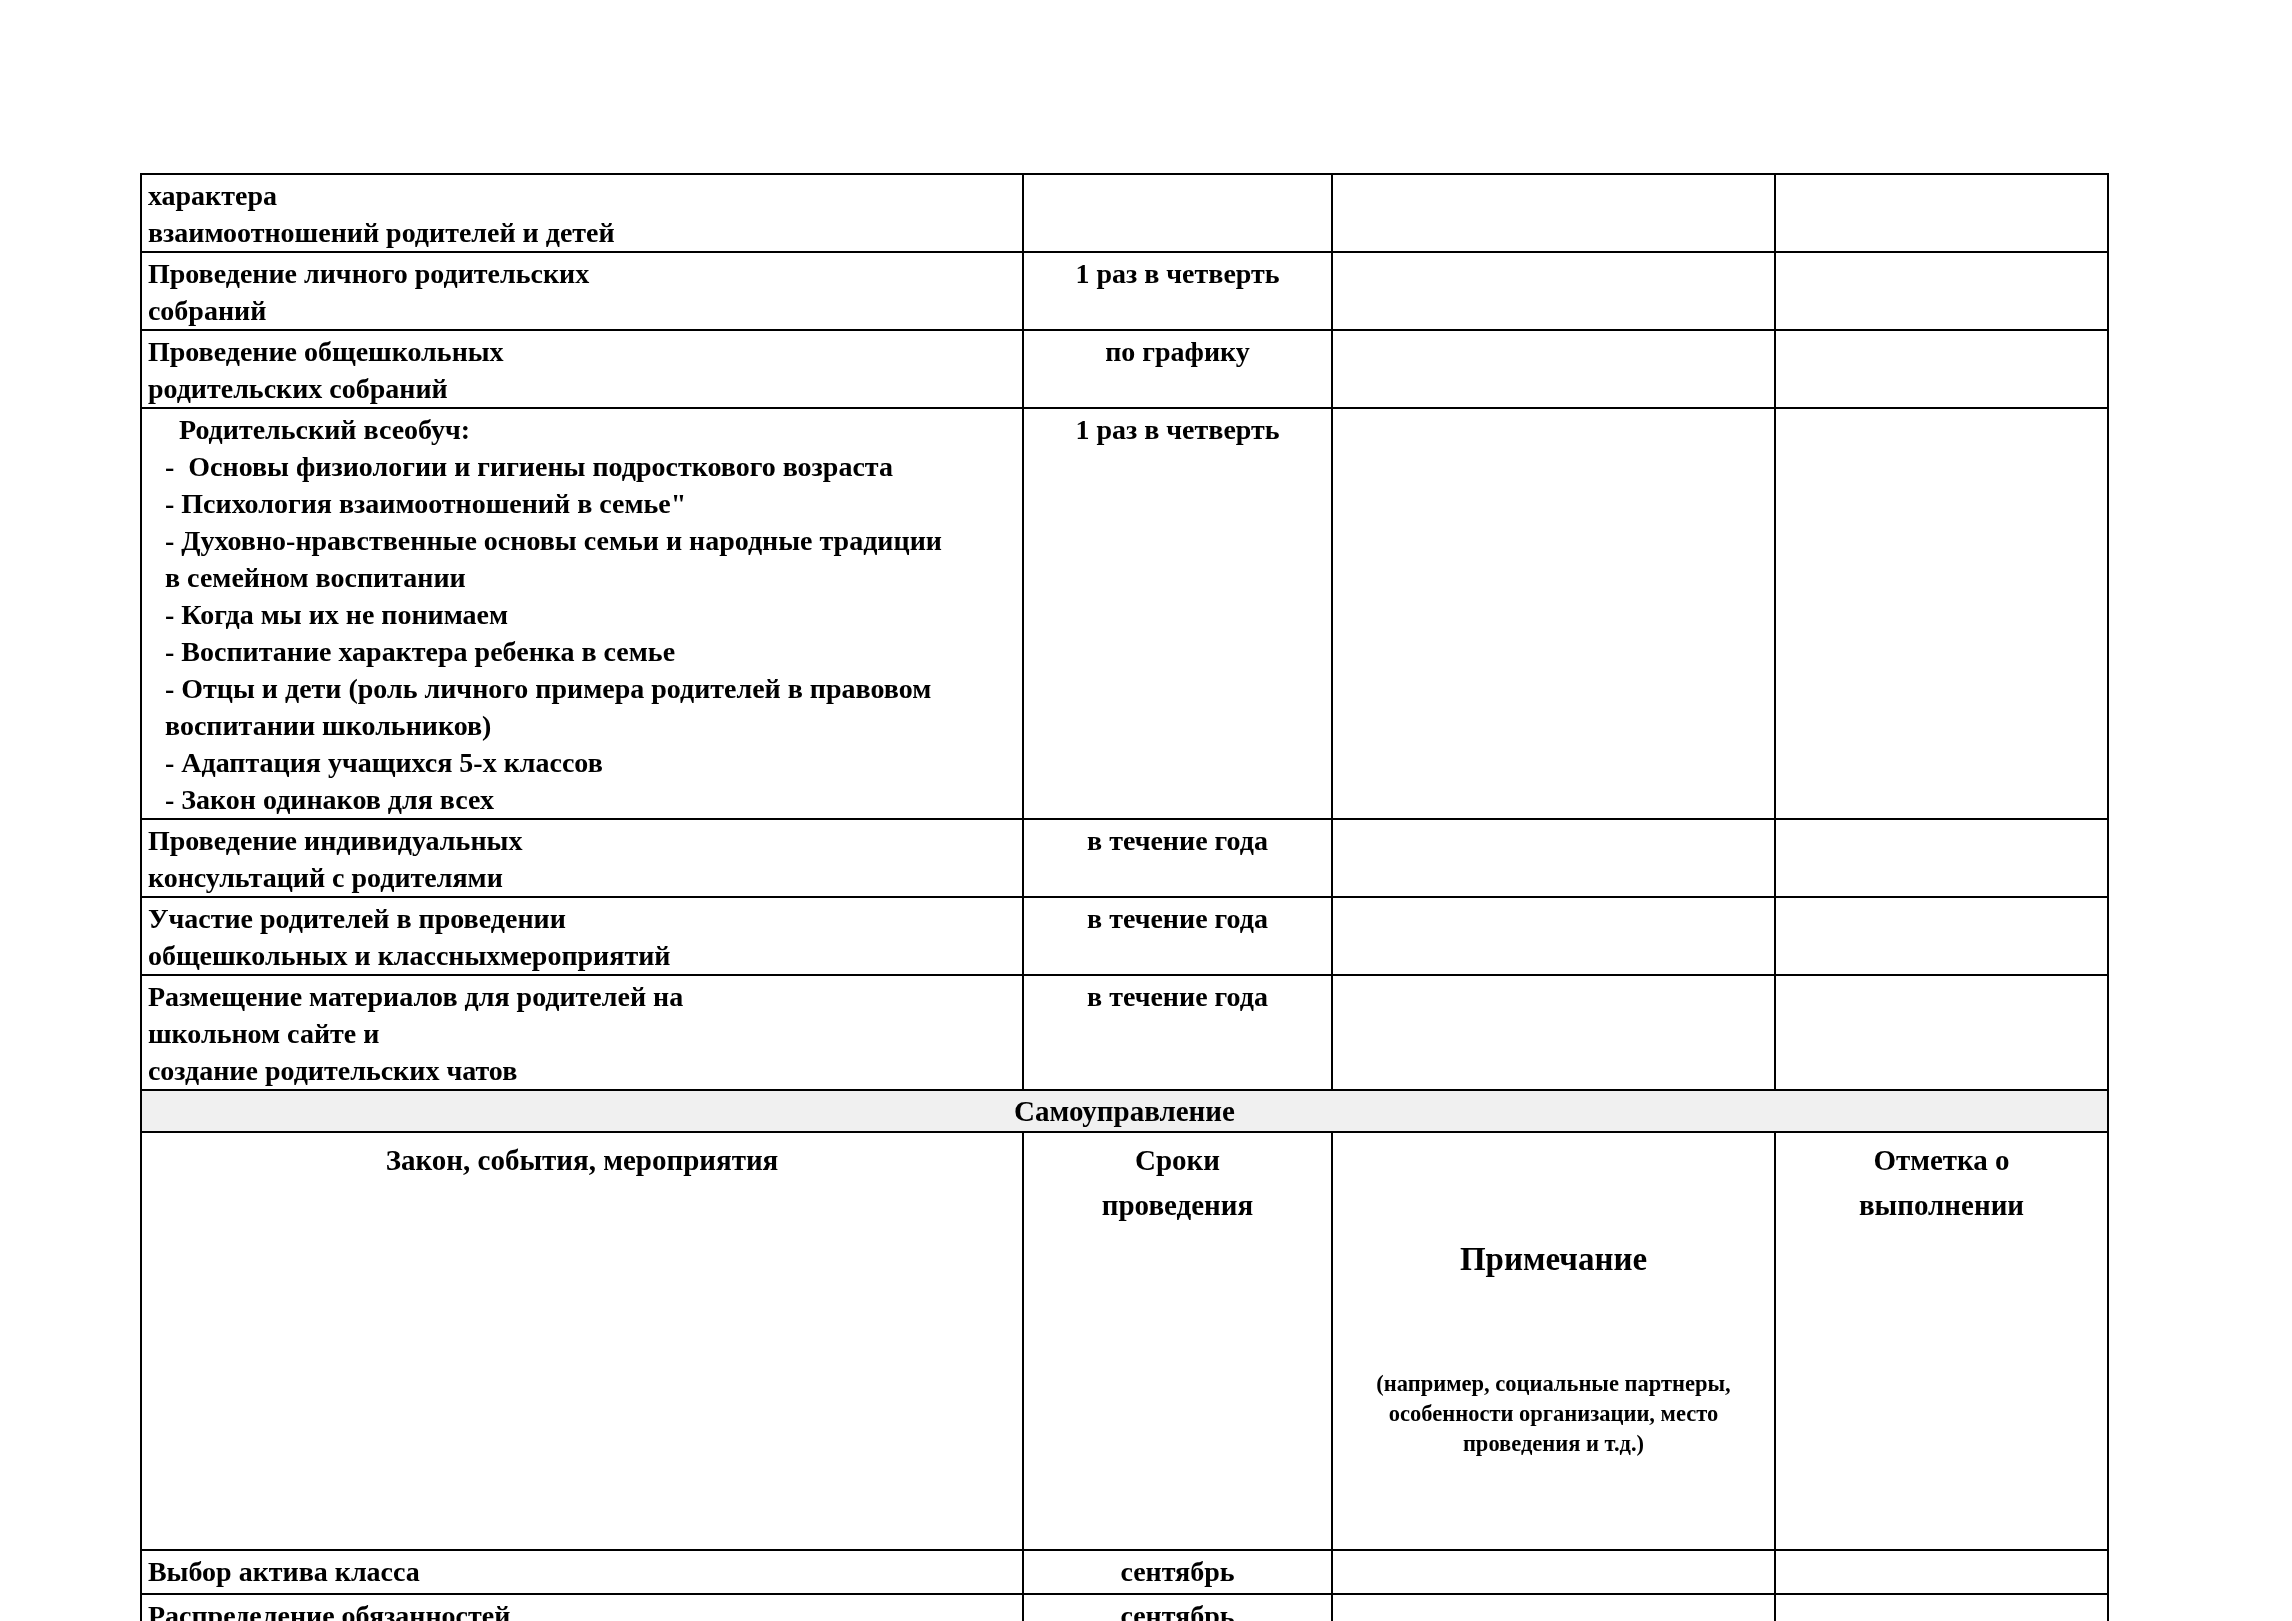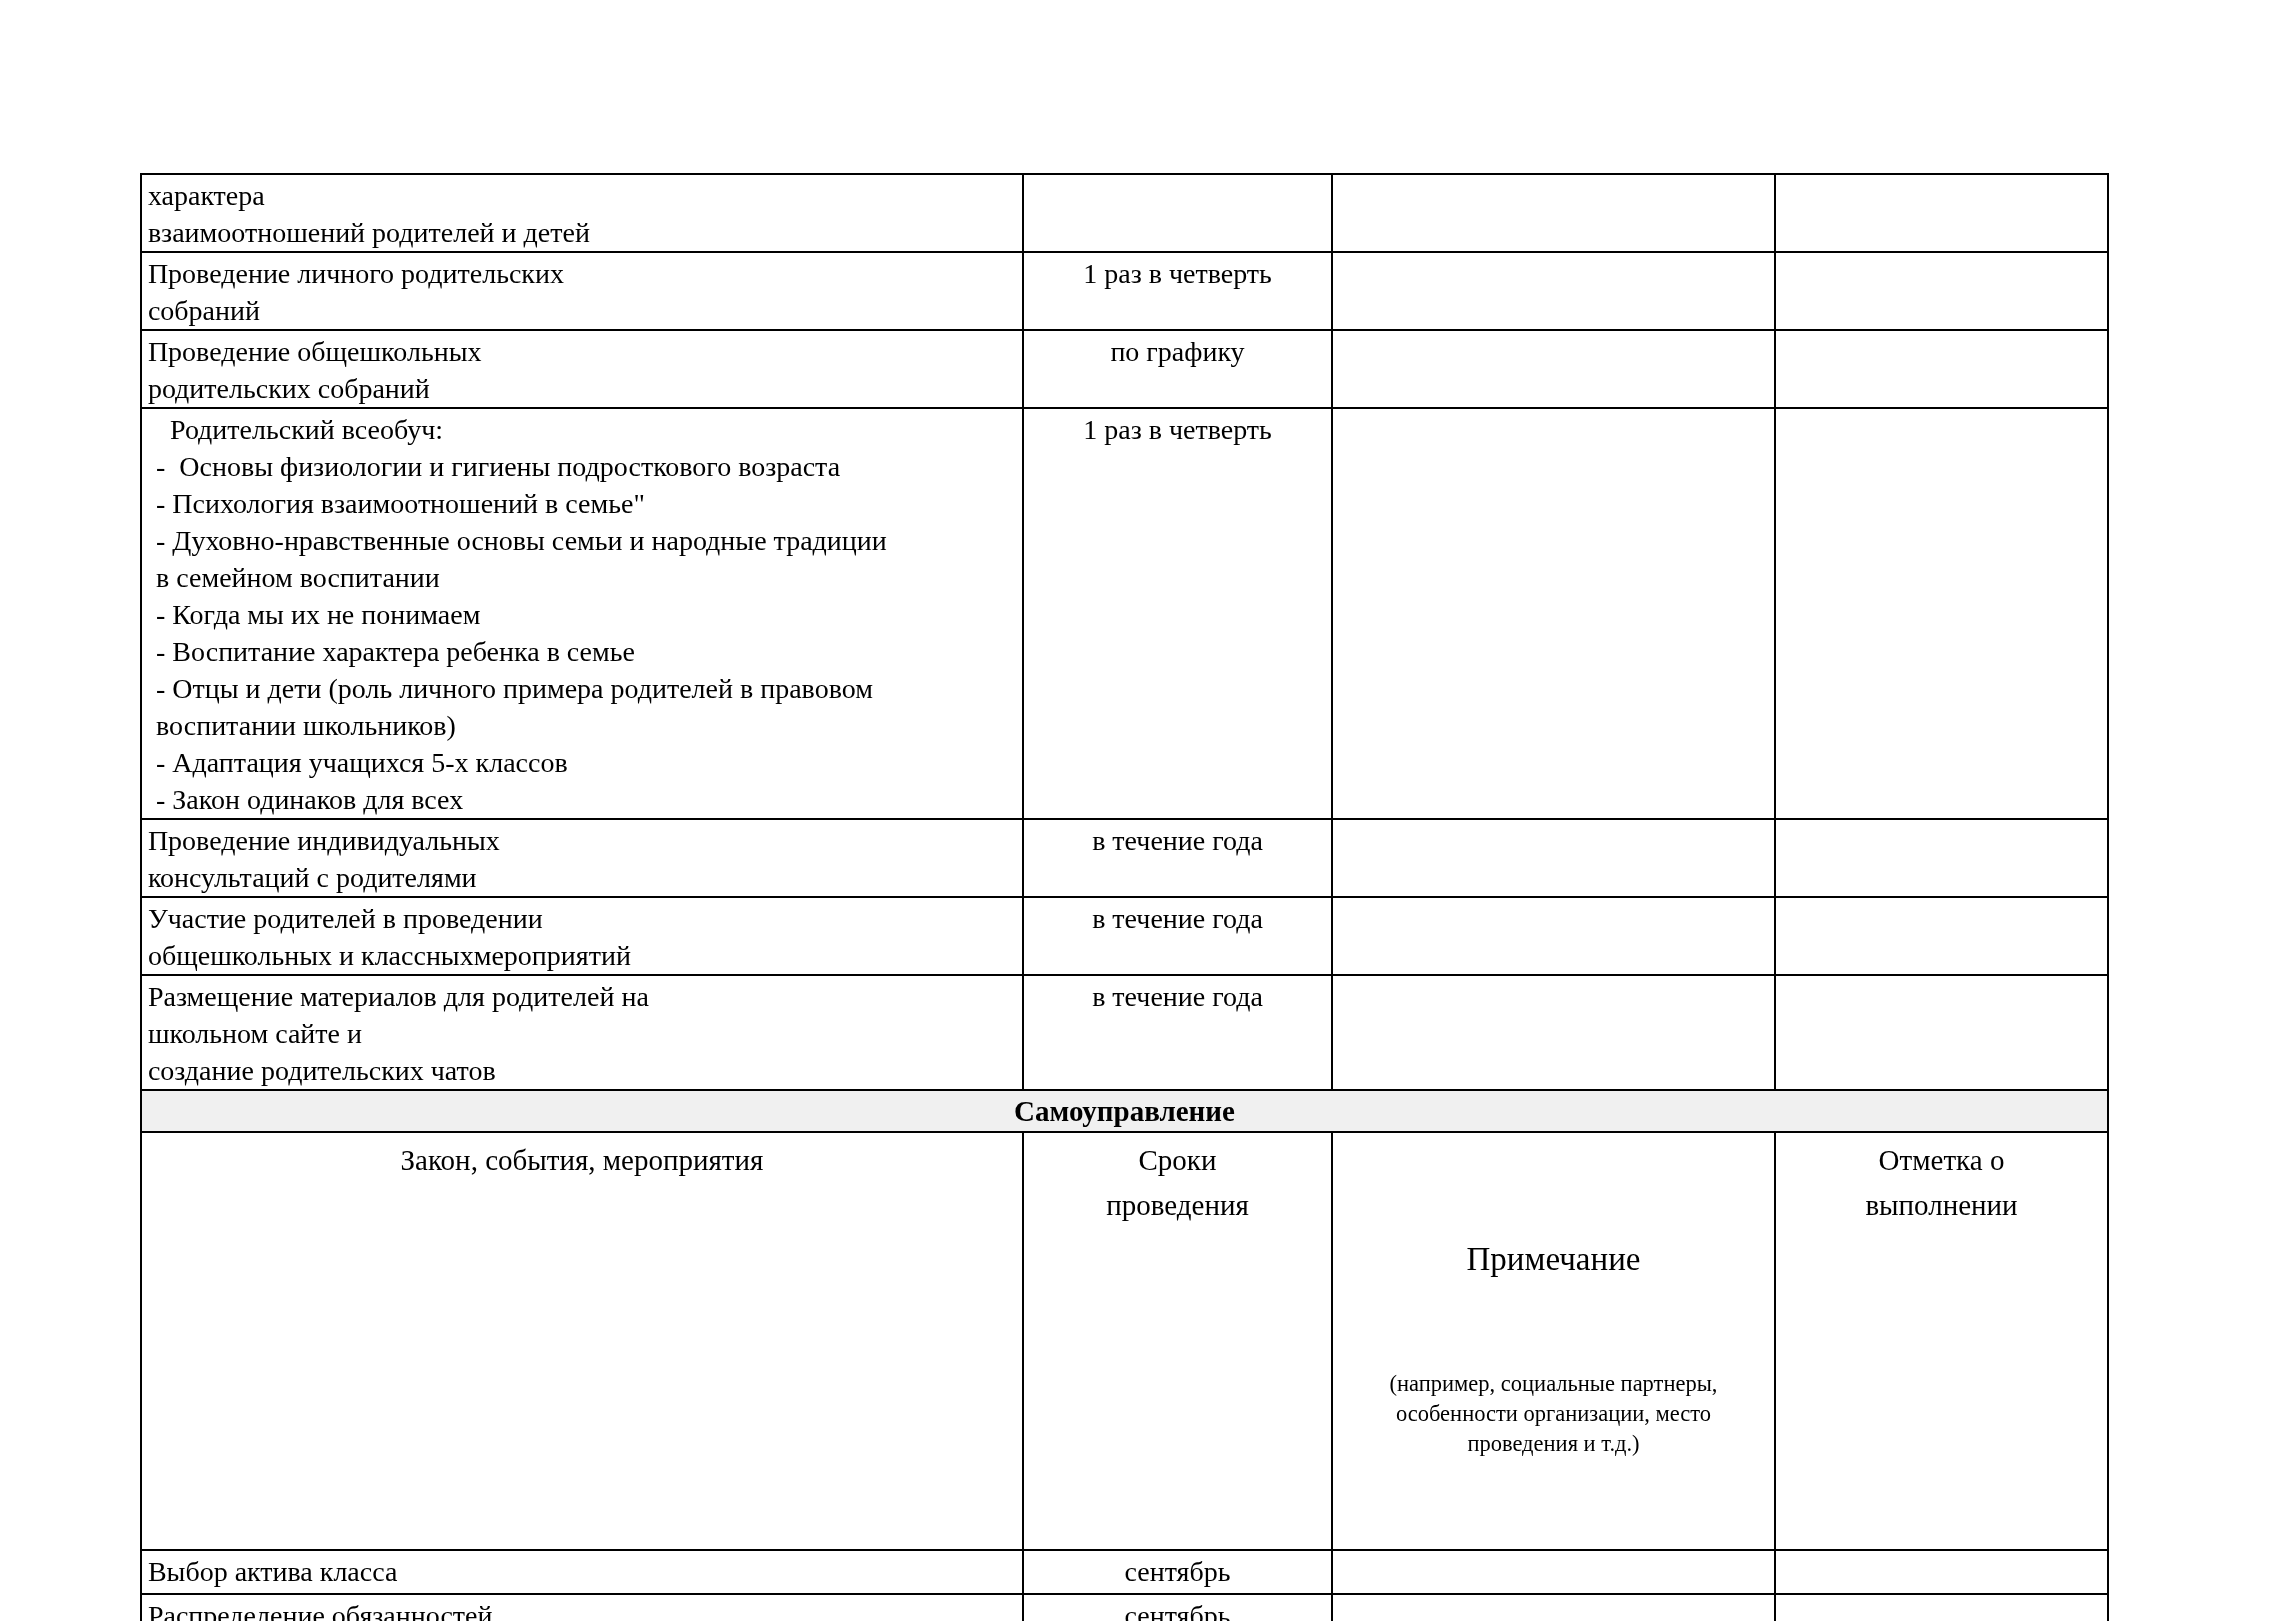--- a/index.html
+++ b/index.html
@@ -36,23 +36,24 @@
     border-right:2px solid var(--border-color);
     border-top:2.9px solid var(--border-color);
     border-bottom:2.9px solid var(--border-color);
     vertical-align:top;
     padding:2px 5.9px 0 5.9px;
     font-size:28px;
     line-height:37px;
     white-space:pre-wrap;
     overflow:hidden;
     word-wrap:break-word;
+    font-weight:bold;
   }
   td.act{ text-align:left; padding-left:25.5px; }
-  tr.row-wide td.act{ padding-left:14px; }
+  tr.row-wide td.act{ padding-left:23px; }
   td.term{ text-align:center; }
   tr.band td{
     background:var(--band-bg);
     font-weight:bold;
     text-align:center;
     font-size:29px;
     line-height:37px;
     padding:2px 0 0 0;
   }
   tr.hdr td{

